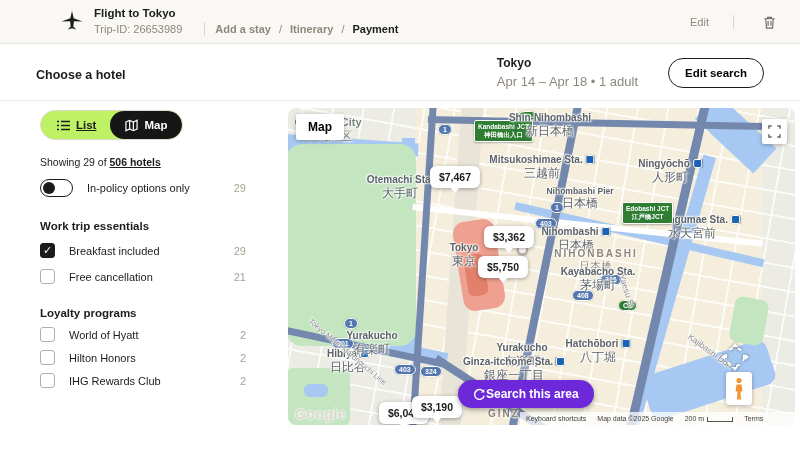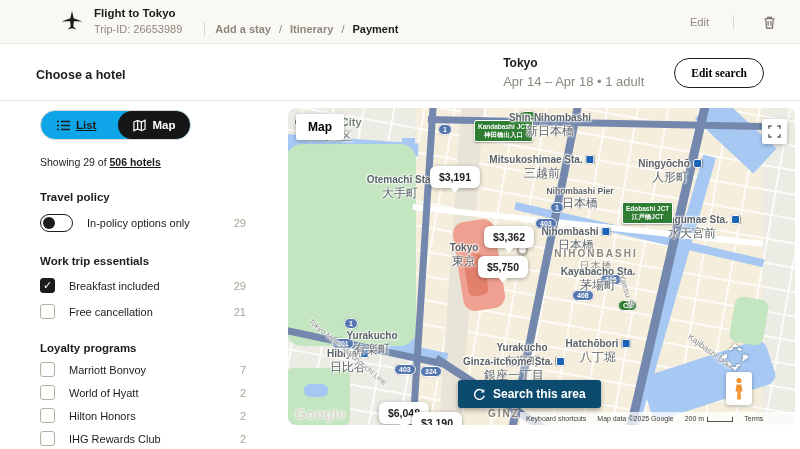--- a/index.html
+++ b/index.html
@@ -19,25 +19,25 @@
   .header-right { position:absolute; right:18px; top:0; height:44px; display:flex; align-items:center; }
   .saved { font-size:11px; color:#8d887c; margin-right:14px; }
   .trash-btn { width:26px; height:26px; margin-left:12px; display:flex; align-items:center; justify-content:center; cursor:pointer; }
 
   
   .subheader { position:absolute; top:44px; left:0; width:800px; height:57px; background:#fff; border-bottom:1px solid #eceae3; }
   .page-title { position:absolute; left:36px; top:24px; font-size:12.5px; font-weight:700; }
   .sub-right { position:absolute; right:36px; top:12px; display:flex; align-items:center; gap:30px; }
   .dest-name { font-size:12px; font-weight:700; }
   .dest-dates { font-size:13px; color:#8d887c; margin-top:4px; }
-  .edit-btn { border:1px solid #1c1c1c; background:#fff; border-radius:17px; padding:8px 16px; font-size:11.5px; font-weight:700; cursor:pointer; font-family:Liberation Serif, serif; }
+  .edit-btn { border:1px solid #1c1c1c; background:#fff; border-radius:17px; padding:8px 16px; font-size:11.5px; font-weight:700; cursor:pointer; font-family:Liberation Sans, sans-serif; }
 
   
   .sidebar { position:absolute; left:40px; top:110px; width:206px; }
-  .seg { display:inline-flex; height:30px; border:1px solid #ddd9cf; border-radius:17px; background:#0ea5e9; align-items:center; overflow:hidden;gap:8px; }
+  .seg { display:inline-flex; height:30px; border:1px solid #ddd9cf; border-radius:17px; background:#bef264; align-items:center; overflow:hidden; }
   .seg-list { display:flex; align-items:center; gap:6px; padding:0 14px 0 16px; cursor:pointer; height:100%; }
   .seg-list-label { font-size:11.5px; font-weight:700; text-decoration:underline; }
   .seg-map { display:flex; align-items:center; gap:6px; background:#161616; color:#fff; border-radius:15px; height:28px; padding:0 15px; margin:0; cursor:pointer; }
   .seg-map-label { font-size:11.5px; font-weight:700; }
   .results { margin-top:16px; font-size:10.5px; color:#1c1c1c; }
   .results a { font-weight:700; text-decoration:underline; color:#1c1c1c; cursor:pointer; }
   .f-title { margin-top:23px; font-size:11.5px; font-weight:600; }
   .frow { display:flex; align-items:center; margin-top:11px; }
   .frow .lbl { font-size:11px; margin-left:14px; }
   .frow .cnt { margin-left:auto; font-size:11px; color:#aaa293; }
@@ -80,21 +80,21 @@
   .pin { position:absolute; transform:translate(-50%,-100%); background:#fff; border-radius:6px; padding:5px 9px; font-size:10.5px; font-weight:700; color:#1c1c1c; box-shadow:0 1px 4px rgba(0,0,0,.35); z-index:8; cursor:pointer; }
   .pin::after { content:""; position:absolute; left:50%; bottom:-5px; transform:translateX(-50%); border:5px solid transparent; border-top:6px solid #fff; border-bottom:0; }
   .dotpin { position:absolute; width:11px; height:11px; border-radius:50%; background:#fff; border:2px solid #b9b4a8; box-shadow:0 1px 2px rgba(0,0,0,.35); z-index:7; cursor:pointer; }
 
   .mapsat { position:absolute; left:8px; top:6px; background:#fff; border-radius:2px; box-shadow:0 1px 4px rgba(0,0,0,.3); display:flex; z-index:9; }
   .mapsat .opt { padding:6px 12px; font-size:12px; color:#565656; cursor:pointer; }
   .mapsat .opt.sel { font-weight:700; color:#000; }
   .fullscreen { position:absolute; right:8px; top:11px; width:25px; height:25px; background:#fff; border-radius:2px; box-shadow:0 1px 4px rgba(0,0,0,.3); display:flex; align-items:center; justify-content:center; z-index:9; cursor:pointer; }
   .pancontrol { position:absolute; left:432px; top:234px; width:30px; height:30px; z-index:9; cursor:pointer; filter:drop-shadow(0 0 1.5px rgba(0,0,0,.55)); }
   .pegman { position:absolute; left:438px; top:264px; width:26px; height:33px; background:#fff; border-radius:3px; box-shadow:0 1px 4px rgba(0,0,0,.3); display:flex; align-items:center; justify-content:center; z-index:9; cursor:pointer; }
-  .search-area { position:absolute; left:170px; top:272px; height:28px; border-radius:3px; background:#0c4a6e; color:#fff; display:flex; align-items:center; gap:7px; padding:0 15px; font-size:12px; font-weight:600; z-index:10; cursor:pointer; box-shadow:0 2px 5px rgba(0,0,0,.35); }
+  .search-area { position:absolute; left:170px; top:272px; height:28px; border-radius:14px; background:#6d28d9; color:#fff; display:flex; align-items:center; padding:0 15px; font-size:12px; font-weight:600; z-index:10; cursor:pointer; box-shadow:0 2px 5px rgba(0,0,0,.35); }
   .attrib { position:absolute; right:0; bottom:0; left:232px; height:13px; background:rgba(255,255,255,.75); display:flex; align-items:center; gap:11px; padding:0 6px; font-size:7px; color:#3c3c3c; z-index:9; white-space:nowrap; }
   .attrib .scale-bar { display:inline-block; width:26px; height:5px; border:1px solid #555; border-top:none; margin-left:3px; vertical-align:middle; }
   .glogo { position:absolute; left:7px; bottom:3px; font-size:14px; font-weight:700; letter-spacing:.5px; color:#dbd7cc; text-shadow:0 0 2px #fff,0 0 3px #fff; z-index:9; cursor:pointer; }
 </style>
 </head>
 <body>
 
 <div class="header">
   <span class="plane">
     <svg viewBox="0 0 24 24" width="24" height="24">
@@ -149,21 +149,20 @@
         </svg>
       <span class="seg-map-label">Map</span>
     </span>
   </div>
 
   <div class="results">
     <span>Showing 29 of</span>
     <a>506 hotels</a>
   </div>
 
-  <div class="f-title">Travel policy</div>
   <div class="frow">
     <span class="switch">
         <span class="knob"></span>
       </span>
     <span class="lbl">In-policy options only</span>
     <span class="cnt">29</span>
   </div>
 
   <div class="f-title">Work trip essentials</div>
   <div class="frow">
@@ -171,25 +170,20 @@
     <span class="lbl">Breakfast included</span>
     <span class="cnt">29</span>
   </div>
   <div class="frow">
     <span class="cbx"></span>
     <span class="lbl">Free cancellation</span>
     <span class="cnt">21</span>
   </div>
 
   <div class="f-title">Loyalty programs</div>
-  <div class="frow loyalty-row">
-    <span class="cbx"></span>
-    <span class="lbl">Marriott Bonvoy</span>
-    <span class="cnt">7</span>
-  </div>
   <div class="frow loyalty-row">
     <span class="cbx"></span>
     <span class="lbl">World of Hyatt</span>
     <span class="cnt">2</span>
   </div>
   <div class="frow loyalty-row">
     <span class="cbx"></span>
     <span class="lbl">Hilton Honors</span>
     <span class="cnt">2</span>
   </div>
@@ -269,25 +263,25 @@
   <span class="shield" style="left:247px;top:110px;">403</span>
   <span class="shield" style="left:56px;top:210px;">1</span>
   <span class="shield" style="left:44px;top:230px;">301</span>
   <span class="shield" style="left:106px;top:256px;">403</span>
   <span class="shield" style="left:132px;top:258px;">324</span>
   <span class="shield" style="left:312px;top:166px;">316</span>
   <span class="shield" style="left:284px;top:182px;">408</span>
   <span class="shield green" style="left:330px;top:192px;">C1</span>
   <span class="shield green" style="left:230px;top:3px;">C1</span>
 
-  <div class="pin" style="left:167px;top:80px;">$3,191</div>
+  <div class="pin" style="left:167px;top:80px;">$7,467</div>
   <div class="pin" style="left:221px;top:140px;">$3,362</div>
   <div class="pin" style="left:215px;top:170px;">$5,750</div>
   <div class="pin" style="left:116px;top:316px;">$6,048</div>
-  <div class="pin" style="left:149px;top:326px;">$3,190</div>
+  <div class="pin" style="left:149px;top:310px;">$3,190</div>
   <div class="dotpin" style="left:229px;top:136px;"></div>
 
   <div class="mapsat">
     <span class="opt sel">Map</span>
   </div>
   <div class="fullscreen">
     <svg width="13" height="13" viewBox="0 0 14 14">
         <path fill="none" stroke="#666" stroke-width="1.6" d="M1 4V1h3M10 1h3v3M13 10v3h-3M4 13H1v-3"></path>
       </svg>
   </div>

